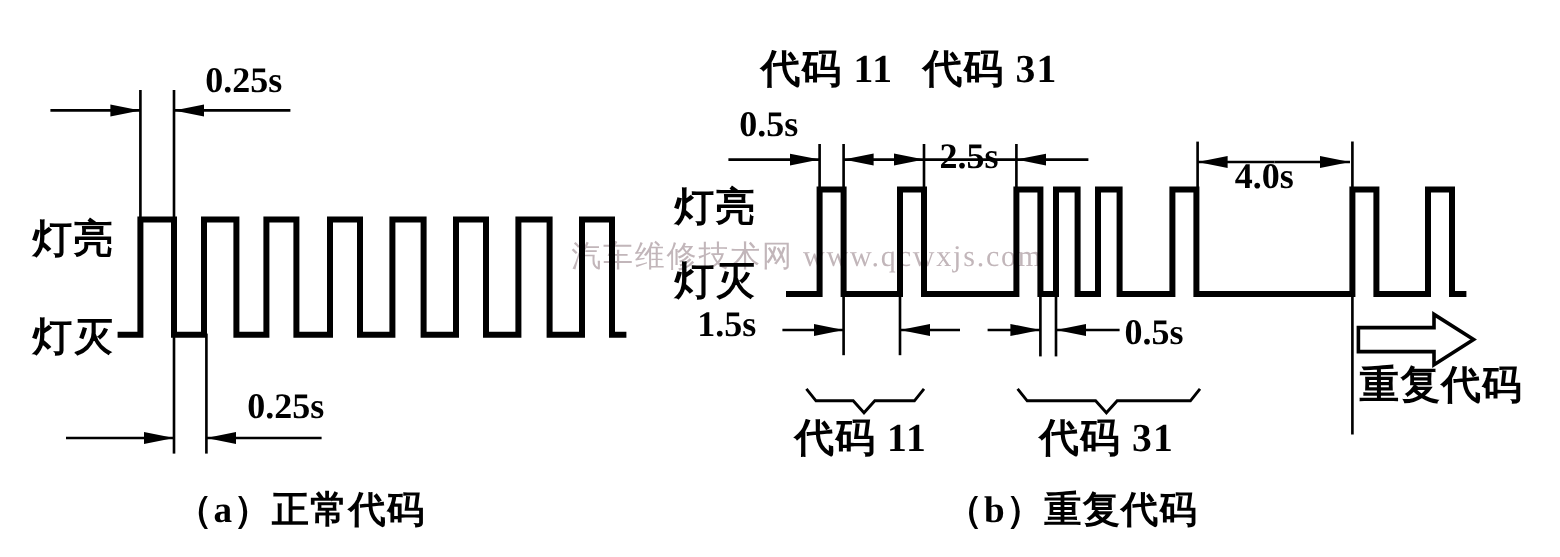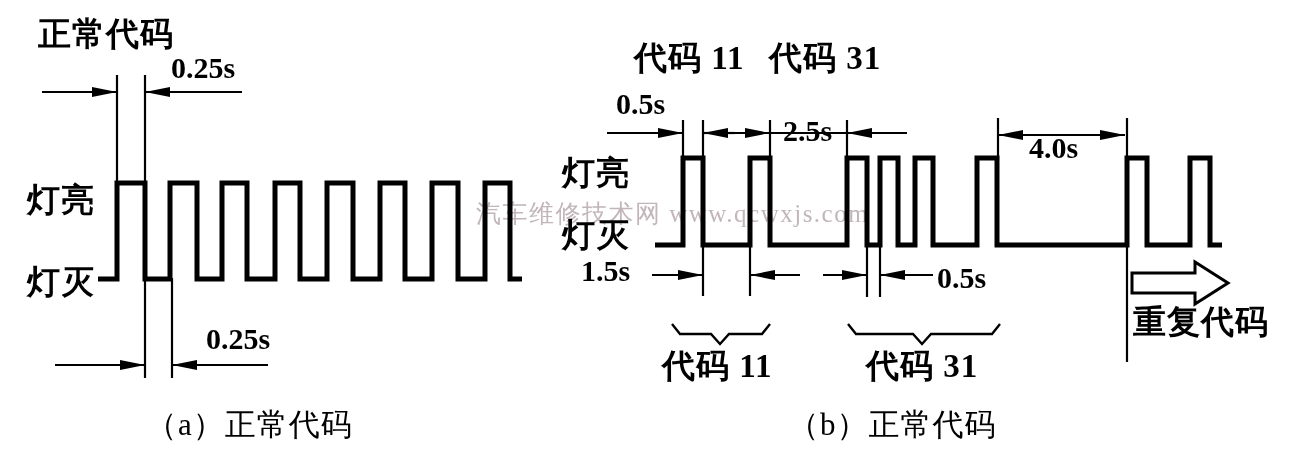--- a/index.html
+++ b/index.html
@@ -4,21 +4,21 @@
 <style>
   html,body { margin:0; padding:0; background:#fff; }
   .stage {
     position:relative; width:1300px; height:464px; background:#ffffff;
     font-family:"Liberation Serif","DejaVu Serif",serif; color:#000;
     overflow:hidden;
   }
   .lbl { position:absolute; white-space:nowrap; line-height:1; }
   .cjk { font-size:33px; font-weight:bold; letter-spacing:1px; }
   .num { font-size:30px;font-weight:bold; }
-  .cap { font-size:31px; font-weight:normal; letter-spacing:1px; }
+  .cap { font-size:31px; font-weight:bold; letter-spacing:1px; }
   .watermark { position:absolute; font-size:25px; letter-spacing:1.5px; white-space:nowrap; }
   svg.canvas { position:absolute; left:0; top:0; }
 </style>
 </head>
 <body>
 
 <div class="stage">
 
   <div class="watermark" style="left: 476px; top: 197px; color: rgb(194, 182, 186);">汽车维修技术网 www.qcwxjs.com</div>
 
@@ -73,34 +73,33 @@
 
     <polyline id="wave-a" fill="none" stroke="#000" stroke-width="5" points="98,279 117,279 117,183 145,183 145,279 170,279 170,183 197,183 197,279 222,279 222,183 247,183 247,279 275,279 275,183 300,183 300,279 327,279 327,183 353,183 353,279 380,279 380,183 405,183 405,279 432,279 432,183 458,183 458,279 485,279 485,183 510,183 510,279 522,279"></polyline>
     <polyline id="wave-b" fill="none" stroke="#000" stroke-width="5" points="655,245 683,245 683,158 703,158 703,245 750,245 750,158 770,158 770,245 847,245 847,158 867,158 867,245 880,245 880,158 898,158 898,245 915,245 915,158 933,158 933,245 977,245 977,158 997,158 997,245 1127,245 1127,158 1147,158 1147,245 1190,245 1190,158 1210,158 1210,245 1222,245"></polyline>
 
     <path d="M672,324 L680,334 L711,334 L720,344 L729,334 L762,334 L770,324" fill="none" stroke="#000" stroke-width="2.4"></path>
     <path d="M848,324 L856,334 L913,334 L922,344 L931,334 L992,334 L1000,324" fill="none" stroke="#000" stroke-width="2.4"></path>
 
     <polygon points="1132,273 1195,273 1195,262 1228,283 1195,304 1195,293 1132,293" fill="#ffffff" stroke="#000" stroke-width="3"></polygon>
   </svg>
 
-  <div class="lbl cjk" style="left:38px; top:18px;">正常代码</div>
   <div class="lbl num" style="left:171px; top:53px;">0.25s</div>
   <div class="lbl cjk" style="left:27px; top:184px;">灯亮</div>
   <div class="lbl cjk" style="left:27px; top:266px;">灯灭</div>
   <div class="lbl num" style="left:206px; top:324px;">0.25s</div>
   <div class="lbl cap" style="left:146px; top:409px;">（a）正常代码</div>
 
   <div class="lbl cjk" style="left:634px; top:42px;">代码 11</div>
   <div class="lbl cjk" style="left:769px; top:42px;">代码 31</div>
   <div class="lbl num" style="left:616px; top:89px;">0.5s</div>
   <div class="lbl num" style="left:783px; top:116px;">2.5s</div>
   <div class="lbl num" style="left:1029px; top:97px;margin-top:36px;">4.0s</div>
   <div class="lbl cjk" style="left:562px; top:157px;">灯亮</div>
   <div class="lbl cjk" style="left:562px; top:219px;">灯灭</div>
   <div class="lbl num" style="left:581px; top:256px;">1.5s</div>
   <div class="lbl num" style="left:937px; top:263px;">0.5s</div>
   <div class="lbl cjk" style="left:662px; top:350px;">代码 11</div>
   <div class="lbl cjk" style="left:866px; top:350px;">代码 31</div>
   <div class="lbl cjk" style="left:1133px; top:306px;text-align:right;">重复代码</div>
-  <div class="lbl cap" style="left:788px; top:409px;">（b）正常代码</div>
+  <div class="lbl cap" style="left:788px; top:409px;">（b）重复代码</div>
 
 </div>
 
 </body></html>

